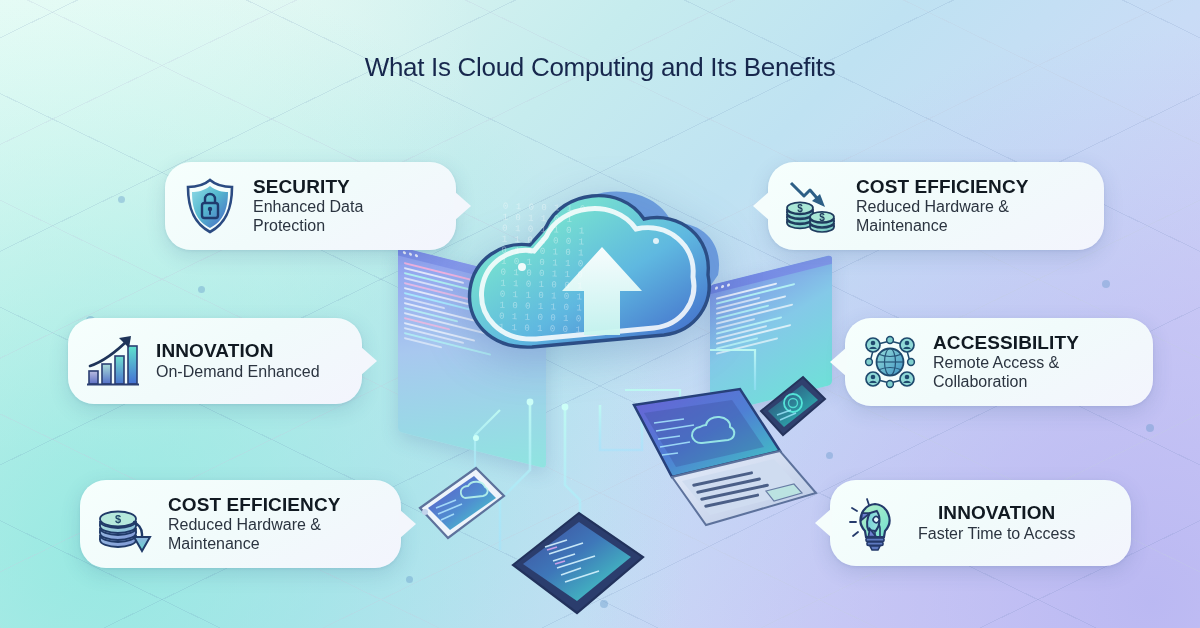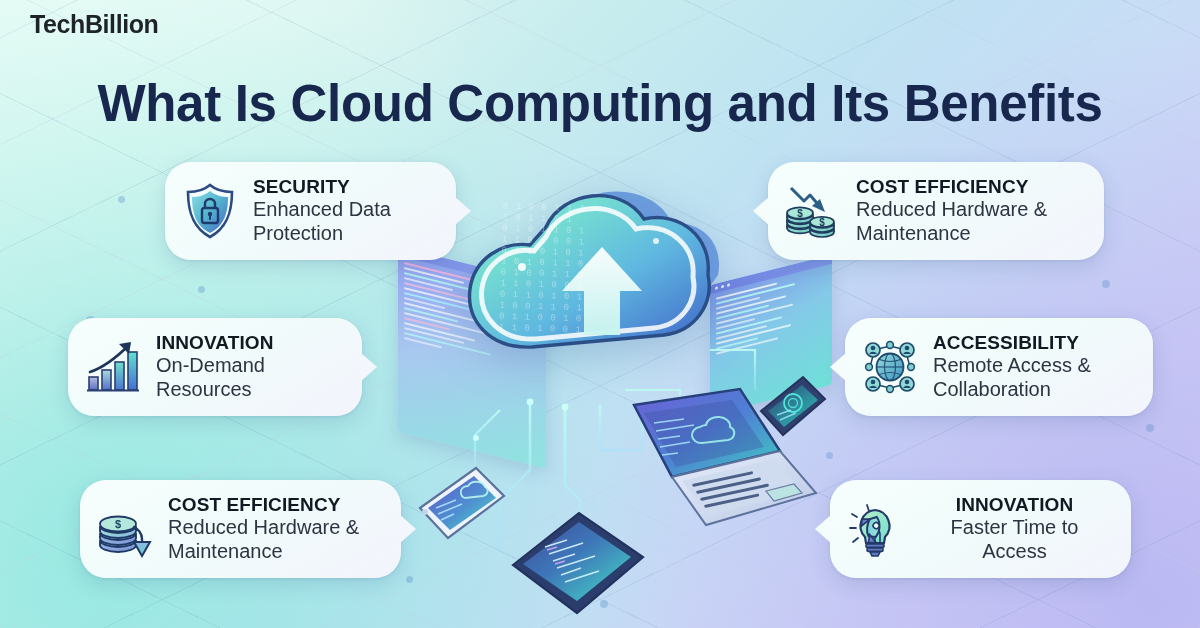--- a/index.html
+++ b/index.html
@@ -37,22 +37,22 @@
   }
   .node{position:absolute;border-radius:50%;background:rgba(96,150,200,.38);}
 
   
   .logo{
     position:absolute;left:30px;top:10px;
     font-size:25px;font-weight:bold;letter-spacing:-.4px;
     color:#1d2328;
   }
   .title{
-    position:absolute;left:0;right:0;top:74px;text-align:center;
-    font-size:51px;font-weight:bold;color:#17274d;letter-spacing:-.3px;
+    position:absolute;left:0;right:0;top:52px;text-align:center;
+    font-size:26px;font-weight:normal;color:#17274d;letter-spacing:-.3px;
     font-family:"Liberation Sans", sans-serif;
   }
 
   
   .scene{position:absolute;left:380px;top:150px;width:450px;height:478px;}
   .codewin{position:absolute;border-radius:4px;overflow:hidden;}
   .codewin .bar{height:9px;display:flex;align-items:center;gap:3px;padding-left:5px;}
   .codewin .bar i{width:3px;height:3px;border-radius:50%;background:rgba(255,255,255,.85);display:block;}
   .codewin .body{padding:5px 6px;display:flex;flex-direction:column;gap:3px;}
   .codewin .body span{height:2px;border-radius:1px;display:block;}
@@ -108,21 +108,21 @@
   .bubble.left-tail .tail{
     left:-15px;margin-top:-15px;
     border-right:17px solid #f5fdfc;
   }
   .ico{flex:0 0 auto;width:58px;height:58px;}
   .txt{display:flex;flex-direction:column;line-height:1.18;}
   .kicker{
     font-size:19px;font-weight:bold;color:#111a22;letter-spacing:.1px;
     white-space:nowrap;
   }
-  .desc{font-size:20px;color:#2b3440;max-width:215px;}
+  .desc{font-size:16px;color:#2b3440;max-width:215px;}
 
   #b-security{left:165px;top:162px;width:255px;}
   #b-scalability{left:68px;top:318px;width:258px;}
   #b-cost-left{left:80px;top:480px;width:285px;}
   #b-cost-right{left:768px;top:162px;width:300px;}
   #b-accessibility{left:845px;top:318px;width:272px;}
   #b-innovation{left:830px;top:480px;width:265px;text-align:center;}
 </style>
 </head>
 <body>
@@ -137,21 +137,20 @@
   <div class="node" style="left:86px;top:316px;width:9px;height:9px;"></div>
   <div class="node" style="left:198px;top:286px;width:7px;height:7px;"></div>
   <div class="node" style="left:414px;top:186px;width:7px;height:7px;"></div>
   <div class="node" style="left:1102px;top:280px;width:8px;height:8px;"></div>
   <div class="node" style="left:1146px;top:424px;width:8px;height:8px;"></div>
   <div class="node" style="left:826px;top:452px;width:7px;height:7px;"></div>
   <div class="node" style="left:600px;top:600px;width:8px;height:8px;"></div>
   <div class="node" style="left:406px;top:576px;width:7px;height:7px;"></div>
   <div class="node" style="left:1070px;top:178px;width:7px;height:7px;"></div>
 
-  <div class="logo">TechBillion</div>
   <div class="title">What Is Cloud Computing and Its Benefits</div>
 
   <div class="scene">
 
     <div class="codewin cw-left">
       <div class="bar">
           <i></i>
           <i></i>
           <i></i>
         </div>
@@ -412,21 +411,21 @@
       <rect x="5" y="39" width="9" height="13" fill="url(#bar1)" stroke="#2b3f72" stroke-width="1.6"></rect>
       <rect x="18" y="32" width="9" height="20" fill="url(#bar2)" stroke="#2b3f72" stroke-width="1.6"></rect>
       <rect x="31" y="24" width="9" height="28" fill="url(#bar3)" stroke="#2b3f72" stroke-width="1.6"></rect>
       <rect x="44" y="14" width="9" height="38" fill="url(#bar4)" stroke="#2b3f72" stroke-width="1.6"></rect>
       <line x1="3" y1="52.5" x2="55" y2="52.5" stroke="#2b3f72" stroke-width="2"></line>
       <path d="M6 34 C18 30 30 22 45 7" fill="none" stroke="#1f3459" stroke-width="2.6" stroke-linecap="round"></path>
       <path d="M35 6 L47 4 L45 16 Z" fill="#1f3459"></path>
     </svg>
     <div class="txt">
       <div class="kicker">INNOVATION</div>
-      <div class="desc">On-Demand Resources</div>
+      <div class="desc">On-Demand Enhanced</div>
     </div>
   </div>
 
   <div class="bubble right-tail" id="b-cost-left">
     <div class="tail"></div>
     <svg class="ico" viewBox="0 0 58 58">
       <defs>
         <linearGradient id="coin1" x1="0" y1="0" x2="1" y2="1">
           <stop offset="0%" stop-color="#b5e8dc"></stop>
             <stop offset="100%" stop-color="#7fb6d9"></stop>

